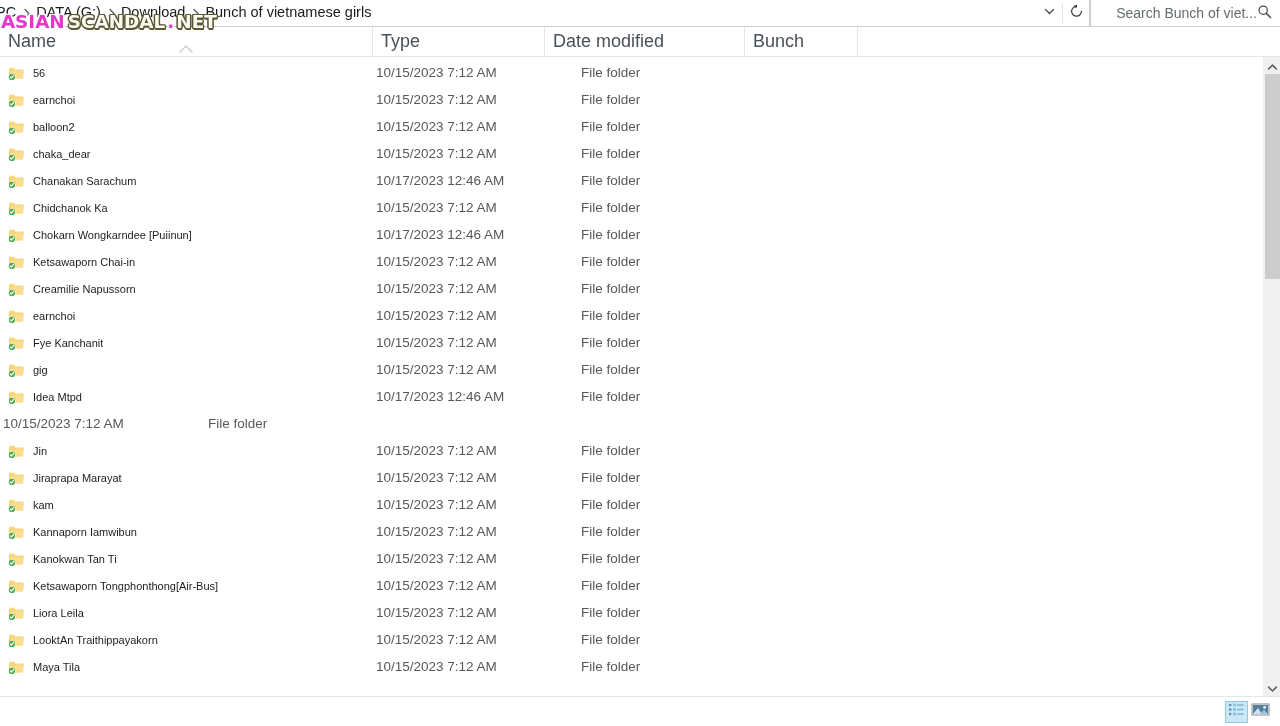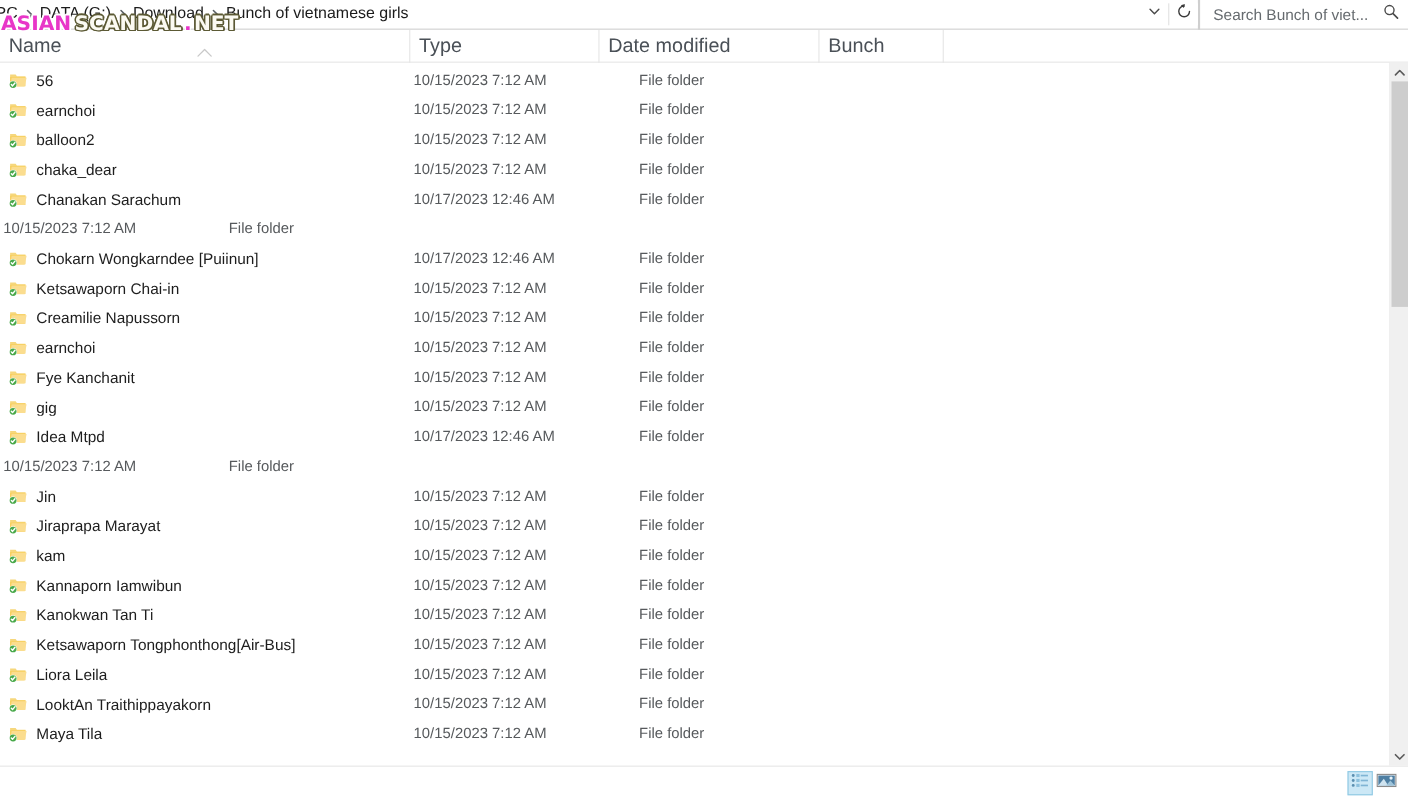--- a/index.html
+++ b/index.html
@@ -86,21 +86,21 @@
     background: #ffffff;
   }
   .addr-refresh { border-left: 1px solid #e2e2e2; width: 27px; flex-basis: 27px; }
 
   .searchbox {
     flex: 0 0 190px;
     width: 190px;
     height: 27px;
     display: flex;
     align-items: center;
-    justify-content: space-between;
+    justify-content: flex-end;
     border: 1px solid #cfcfcf;
     border-top: none;
     border-right: none;
     background: #ffffff;
     padding: 0 8px 0 12px;
   }
 
   .search-placeholder {
     font-size: 14px;
     color: #666b6f;
@@ -227,21 +227,21 @@
     width: 200px; flex: 0 0 200px;
     padding-left: 3px;
   }
   .cell-type {
     width: 172px; flex: 0 0 172px;
     padding-left: 8px;
   }
   .cell-size { width: 113px; flex: 0 0 113px; }
 
   .fname {
-    font-size: 14px;
+    font-size: 11px;
     color: #1d1d1d;
     overflow: hidden;
     text-overflow: ellipsis;
     white-space: nowrap;
   }
   .fmeta {
     font-size: 13.5px;
     color: #56595c;
     white-space: nowrap;
   }
@@ -486,20 +486,33 @@
       <path d="M2.3 11.9 L3.4 13.1 L5.6 10.4" stroke="#ffffff" stroke-width="1.3" fill="none" stroke-linecap="round" stroke-linejoin="round"></path>
     </svg>
   </span>
 <span class="fname">Chanakan Sarachum</span>
           </div>
           <div class="cell-date fmeta">10/17/2023 12:46 AM</div>
           <div class="cell-type fmeta">File folder</div>
           <div class="cell-size fmeta"></div>
         </div>
         <div class="row">
+          <div class="cell-name">
+  <span class="folder-icon">
+    <svg width="17" height="16" viewBox="0 0 17 16">
+      <path d="M1.2 2.8 L6.2 2.8 L7.4 4.4 L15.2 4.4 L15.2 13.3 L1.2 13.3 Z" fill="#f6d77c"></path>
+      <path d="M1.2 4.9 L15.2 4.9 L14.2 13.3 L1.2 13.3 Z" fill="#f7cf5d"></path>
+      <path d="M2.6 5.6 L16.2 5.6 L14.5 13.4 L1.1 13.4 Z" fill="#fbdd8f"></path>
+      <circle cx="3.9" cy="11.9" r="3.5" fill="#ffffff"></circle>
+      <circle cx="3.9" cy="11.9" r="3.1" fill="#49a94b"></circle>
+      <path d="M2.3 11.9 L3.4 13.1 L5.6 10.4" stroke="#ffffff" stroke-width="1.3" fill="none" stroke-linecap="round" stroke-linejoin="round"></path>
+    </svg>
+  </span>
+<span class="fname">Chidchanok Ka</span>
+          </div>
           <div class="cell-date fmeta">10/15/2023 7:12 AM</div>
           <div class="cell-type fmeta">File folder</div>
           <div class="cell-size fmeta"></div>
         </div>
         <div class="row">
           <div class="cell-name">
   <span class="folder-icon">
     <svg width="17" height="16" viewBox="0 0 17 16">
       <path d="M1.2 2.8 L6.2 2.8 L7.4 4.4 L15.2 4.4 L15.2 13.3 L1.2 13.3 Z" fill="#f6d77c"></path>
       <path d="M1.2 4.9 L15.2 4.9 L14.2 13.3 L1.2 13.3 Z" fill="#f7cf5d"></path>

